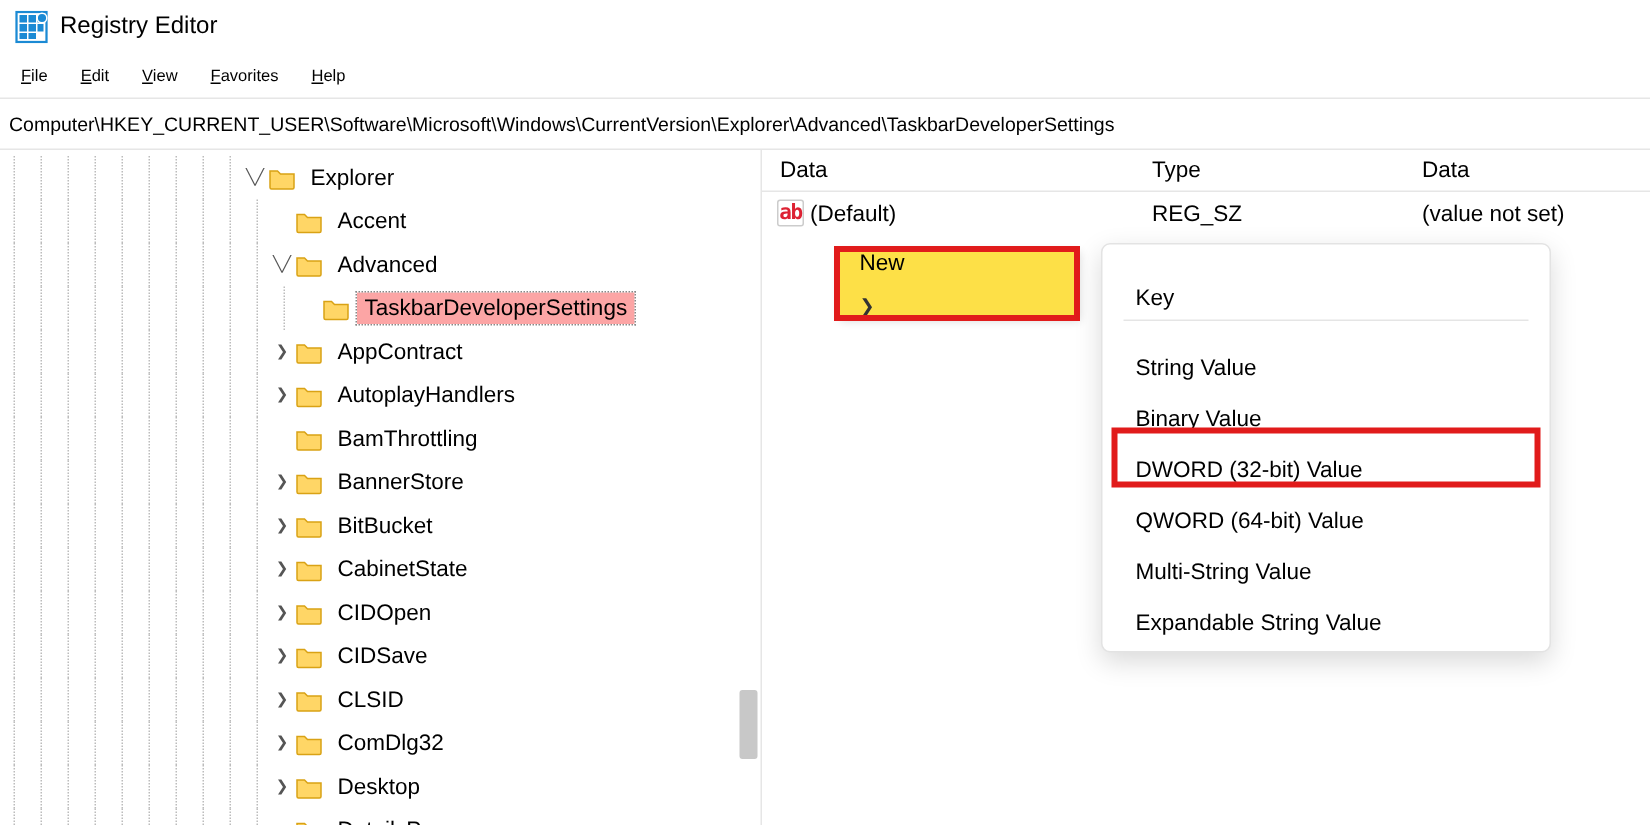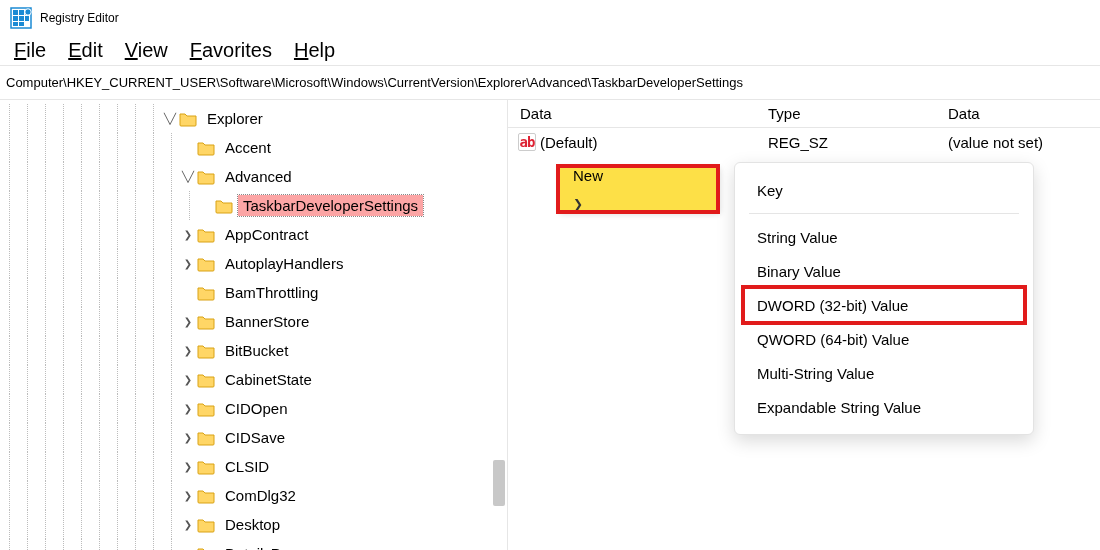--- a/index.html
+++ b/index.html
@@ -14,29 +14,29 @@
   }
   
   .titlebar {
     display: flex;
     align-items: center;
     height: 36px;
     padding: 0 10px;
     gap: 8px;
   }
   .titlebar .appicon svg { display:block; }
-  .titlebar .title { font-size: 12px; }
+  .titlebar .title { font-size: 16px; }
   
   .menubar {
     display: flex;
     gap: 22px;
     height: 30px;
     padding: 0 14px;
     align-items: center;
-    font-size: 20px;
+    font-size: 11px;
     border-bottom: 1px solid #e6e6e6;
   }
   .menubar .item .u { text-decoration: underline; }
   
   .addressbar {
     height: 34px;
     padding: 4px 6px;
     font-size: 13px;
     display:flex;
     align-items:center;
@@ -167,21 +167,21 @@
     width:300px;
     background:#fff;
     border:1px solid #e3e3e3;
     box-shadow:0 6px 18px rgba(0,0,0,0.15);
     padding:10px 0;
     border-radius:6px;
   }
   .submenu .mitem {
     height:34px;
     display:flex;
-    align-items:center;
+    align-items:flex-end;
     padding:0 22px;
     font-size:15px;
   }
   .submenu .sep {
     height:1px;
     margin:6px 14px;
     background:#e5e5e5;
   }
   .submenu .mitem.hl {
     position:relative;

